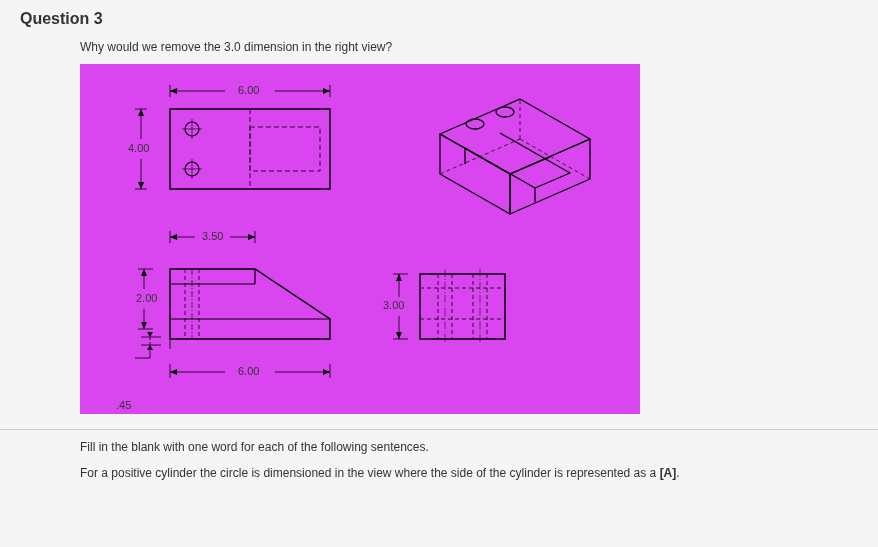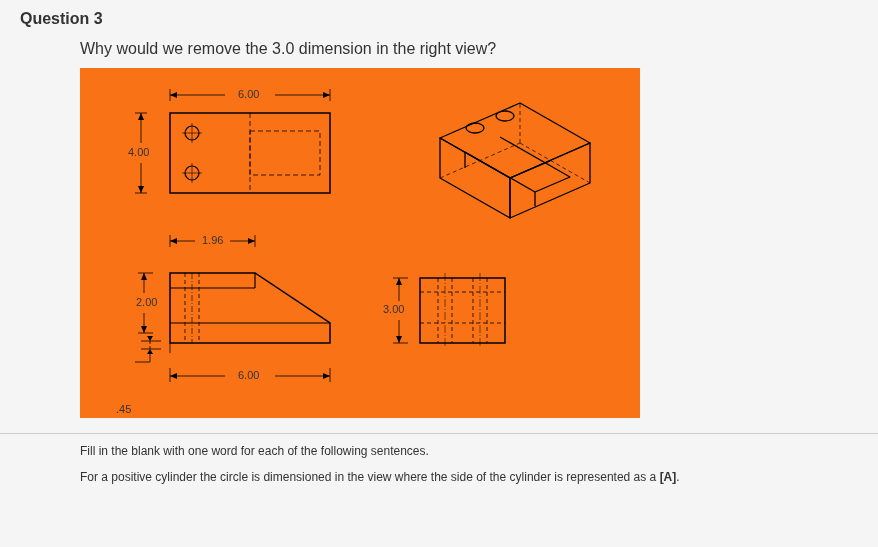--- a/index.html
+++ b/index.html
@@ -15,25 +15,25 @@
     }
     .question-title {
       font-weight: bold;
       font-size: 16px;
       margin-bottom: 12px;
     }
     .question-body {
       padding-left: 60px;
     }
     .question-text {
-      font-size: 16px;
+      font-size: 12px;
       margin-bottom: 10px;
     }
     .drawing-container {
-      background: #f97316;
+      background: #d946ef;
       width: 560px;
       height: 350px;
       position: relative;
       margin-top: 5px;
       text-decoration: underline;
     }
     .dim-label {
       position: absolute;
       font-size: 11px;
       font-family: Arial, sans-serif;
@@ -96,21 +96,21 @@
       <div class="dim-label" style="left:48px; top:78px;">4.00</div>
 
       <svg style="left:85px; top:165px;" width="100" height="16">
         <line x1="5" y1="8" x2="30" y2="8" stroke="#000" stroke-width="0.8"></line>
         <line x1="65" y1="8" x2="90" y2="8" stroke="#000" stroke-width="0.8"></line>
         <polygon points="5,8 12,5 12,11" fill="#000"></polygon>
         <polygon points="90,8 83,5 83,11" fill="#000"></polygon>
         <line x1="5" y1="2" x2="5" y2="14" stroke="#000" stroke-width="0.8"></line>
         <line x1="90" y1="2" x2="90" y2="14" stroke="#000" stroke-width="0.8"></line>
       </svg>
-      <div class="dim-label" style="left:122px; top:166px;">1.96</div>
+      <div class="dim-label" style="left:122px; top:166px;">3.50</div>
 
       <svg style="left:85px; top:195px;" width="180" height="95">
 
         <polygon points="5,10 90,10 165,60 165,80 5,80" fill="none" stroke="#000" stroke-width="1.5"></polygon>
 
         <line x1="5" y1="25" x2="90" y2="25" stroke="#000" stroke-width="1.2"></line>
         <line x1="5" y1="60" x2="165" y2="60" stroke="#000" stroke-width="1.2"></line>
         <line x1="90" y1="10" x2="90" y2="25" stroke="#000" stroke-width="1.2"></line>
 
         <line x1="27" y1="10" x2="27" y2="80" stroke="#000" stroke-width="0.6" stroke-dasharray="6,2,1,2"></line>

